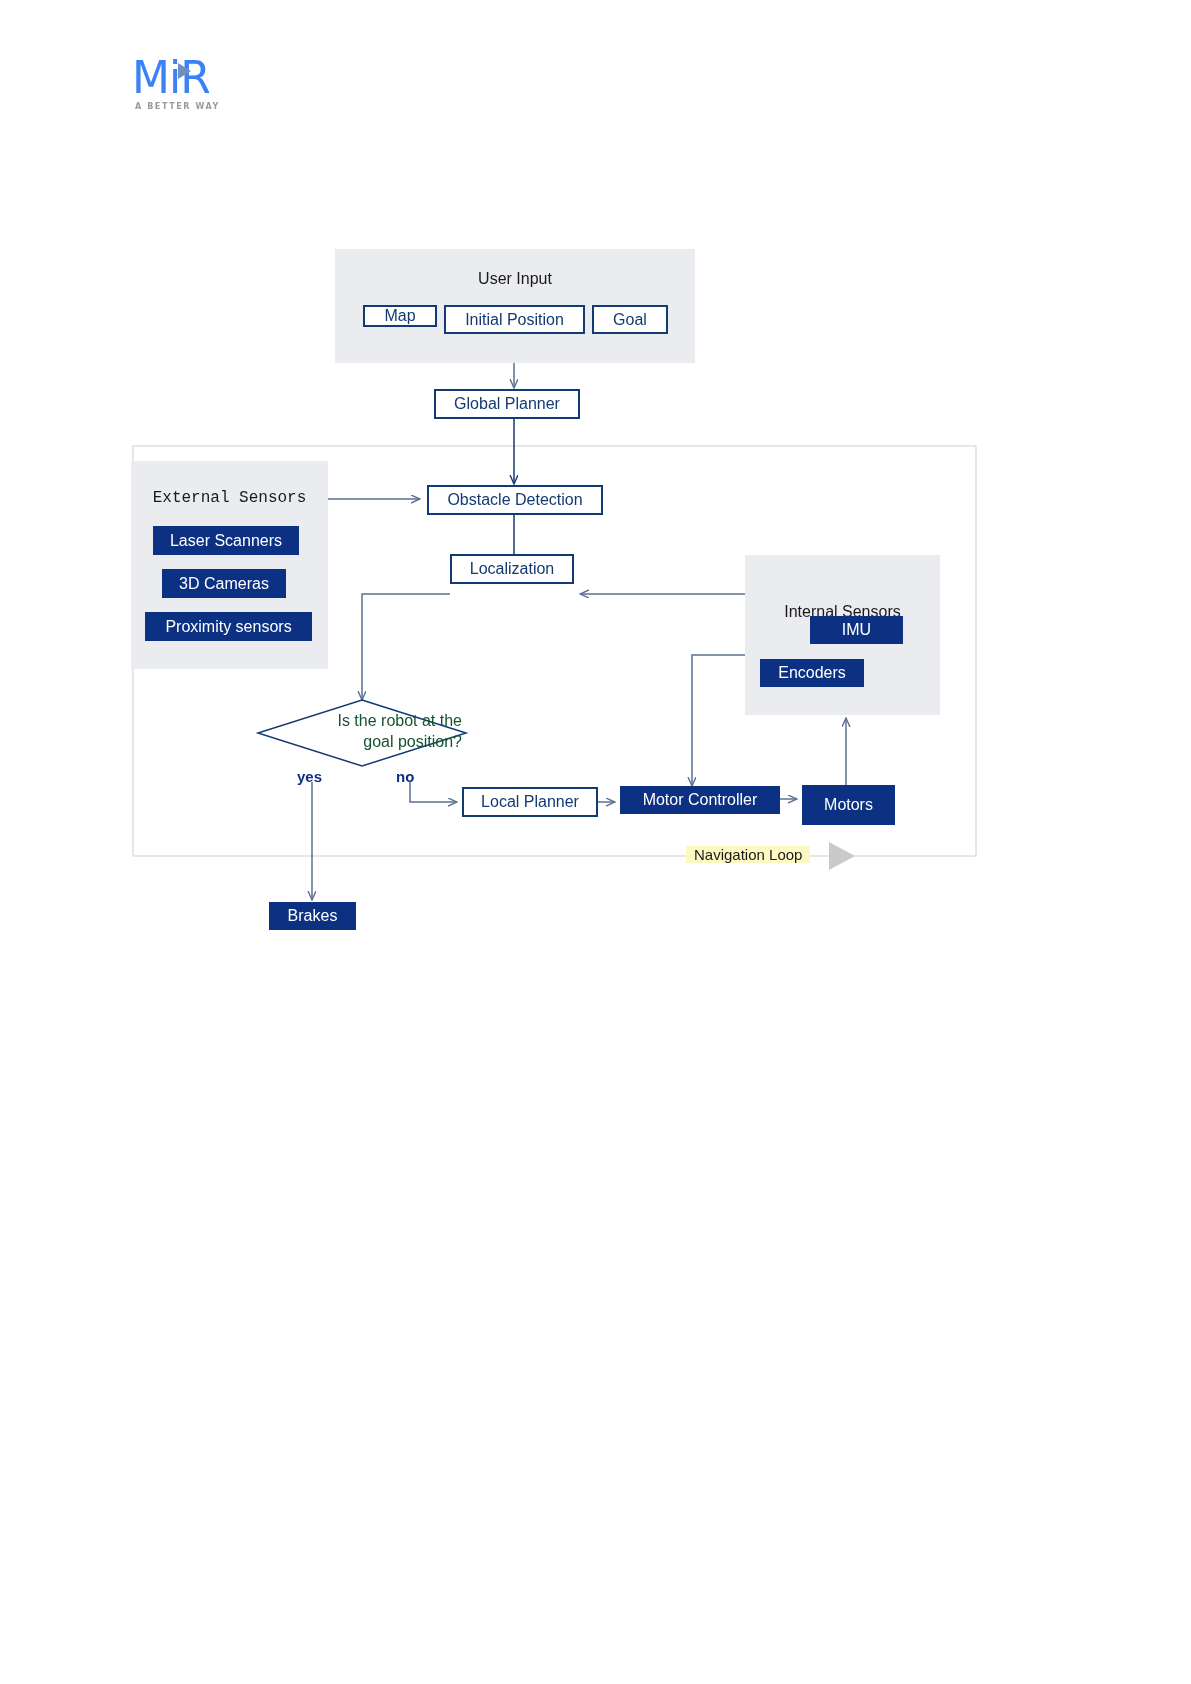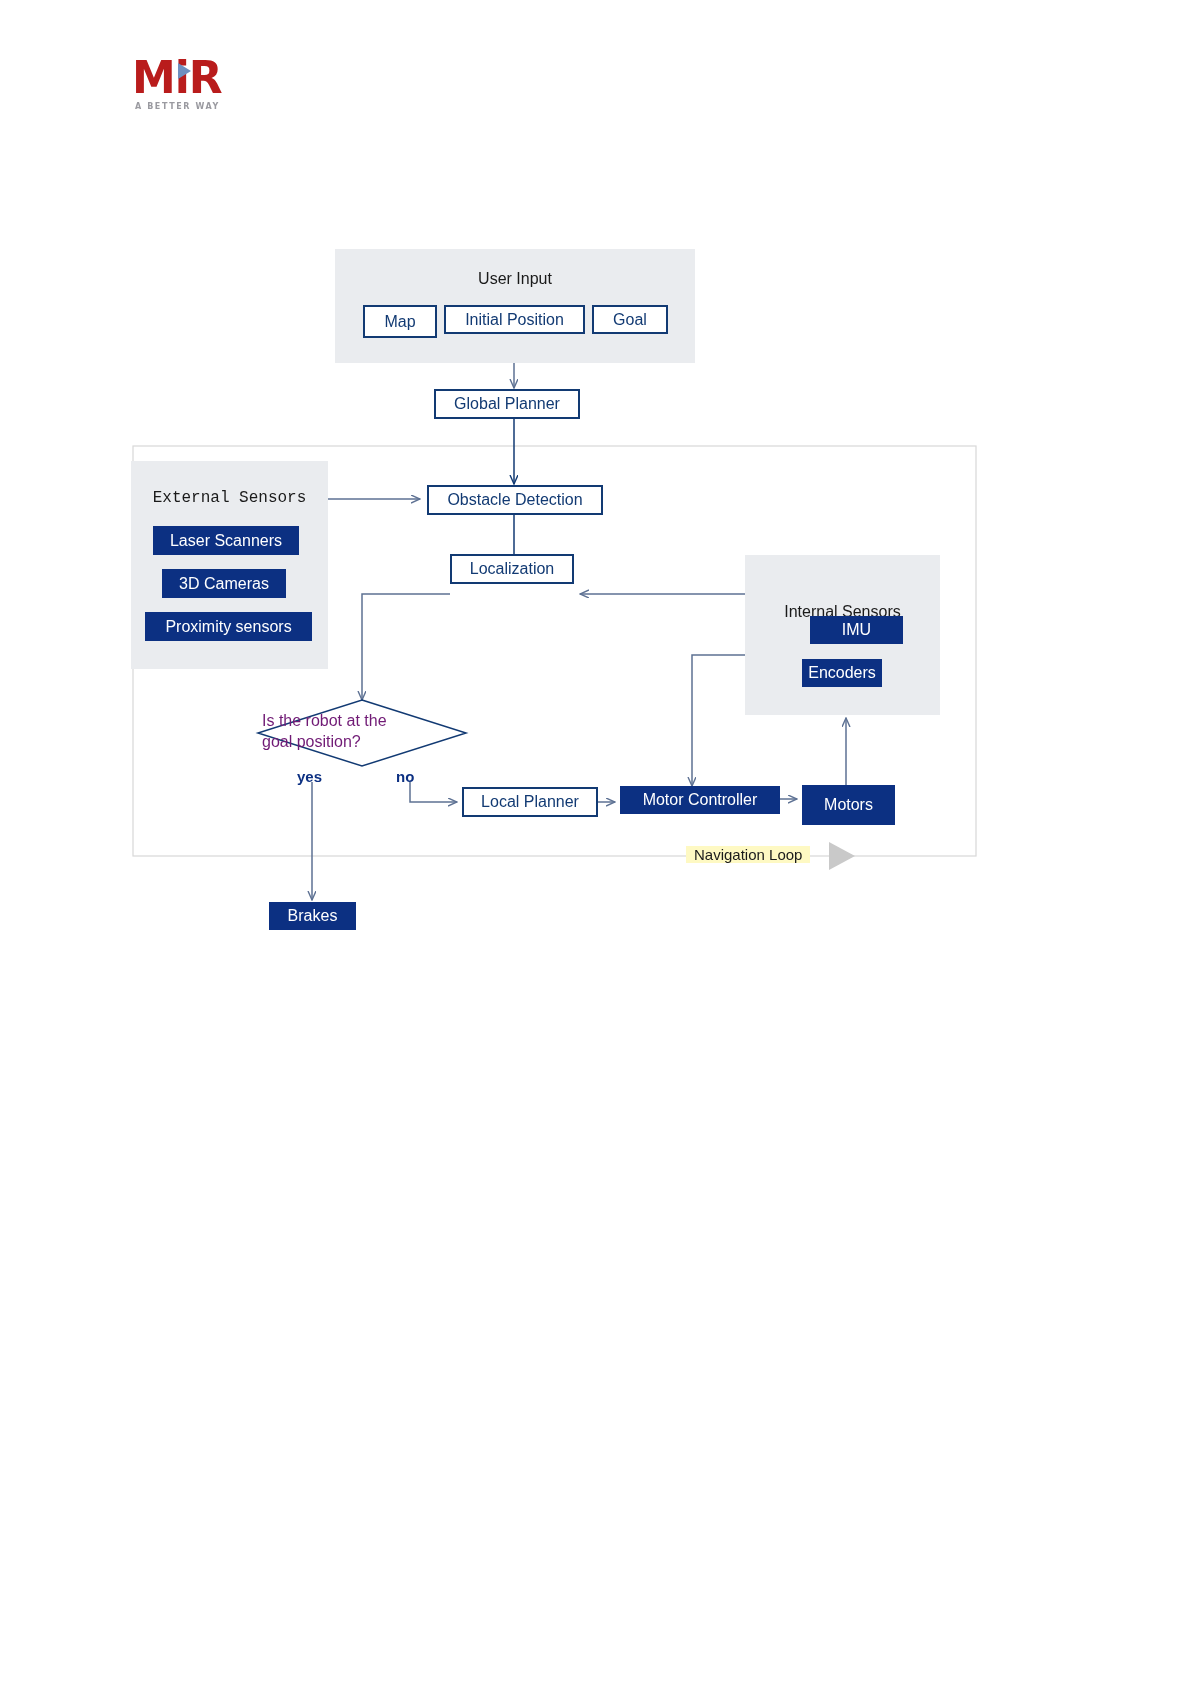--- a/index.html
+++ b/index.html
@@ -12,22 +12,22 @@
     color:#1a1a1a;
   }
   .canvas{position:absolute;inset:0;}
   svg.wires{position:absolute;left:0;top:0;width:1191px;height:1684px;pointer-events:none;}
 
   
   #logo{position:absolute;left:132px;top:55px;width:120px;height:62px;}
   #logo .mir-wrap{position:relative;height:46px;}
   #logo .mir-text{
     font-family:"DejaVu Sans", sans-serif;
-    font-weight:bold;font-size:44px;letter-spacing:-1px;
-    color:#b91c1c;line-height:46px;
+    font-weight:normal;font-size:44px;letter-spacing:-1px;
+    color:#3b82f6;line-height:46px;
   }
   #logo .tri{
     position:absolute;left:46px;top:8px;
     width:0;height:0;
     border-left:13px solid #6f8fbf;
     border-top:8px solid transparent;
     border-bottom:8px solid transparent;
   }
   #logo .tagline{
     font-family:"DejaVu Sans", sans-serif;
@@ -59,23 +59,23 @@
   }
   .panel-title{
     position:absolute;
     width:100%;
     text-align:center;
     font-size:16px;
     color:#1a1a1a;
   }
   .diamond-label{
     position:absolute;
-    text-align:left;
+    text-align:right;
     font-size:16px;
-    color:#701a75;
+    color:#14532d;
     line-height:21px;
   }
   .edge-label{
     position:absolute;
     font-size:15px;
     font-weight:bold;
     color:#0c3082;
   }
   .loop-label{
     position:absolute;
@@ -140,42 +140,42 @@
     <line x1="846" y1="785" x2="846" y2="718" stroke="#5d7193" stroke-width="1.5" marker-end="url(#arrGray)"></line>
 
     <path d="M745,655 L692,655 L692,786" fill="none" stroke="#5d7193" stroke-width="1.5" marker-end="url(#arrGray)"></path>
 
     <polygon points="362,700 466,733 362,766 258,733" fill="#ffffff" stroke="#123a73" stroke-width="1.5"></polygon>
   </svg>
 
   <div class="panel" style="left:335px;top:249px;width:360px;height:114px;">
     <div class="panel-title" style="top:21px;">User Input</div>
   </div>
-  <div class="box outline" style="left:363px;top:305px;width:74px;height:33px;">Map</div>
+  <div class="box outline" style="left:363px;top:305px;width:74px;height:22px;">Map</div>
   <div class="box outline" style="left:444px;top:305px;width:141px;height:29px;">Initial Position</div>
   <div class="box outline" style="left:592px;top:305px;width:76px;height:29px;">Goal</div>
 
   <div class="box outline" style="left:434px;top:389px;width:146px;height:30px;">Global Planner</div>
 
   <div class="panel" style="left:131px;top:461px;width:197px;height:208px;">
     <div class="panel-title" style="top:28px;font-family:Liberation Mono, monospace;">External Sensors</div>
   </div>
   <div class="box filled" style="left:153px;top:526px;width:146px;height:29px;">Laser Scanners</div>
   <div class="box filled" style="left:162px;top:569px;width:124px;height:29px;">3D Cameras</div>
   <div class="box filled" style="left:145px;top:612px;width:167px;height:29px;">Proximity sensors</div>
 
   <div class="box outline" style="left:427px;top:485px;width:176px;height:30px;">Obstacle Detection</div>
 
   <div class="box outline" style="left:450px;top:554px;width:124px;height:30px;">Localization</div>
 
   <div class="panel" style="left:745px;top:555px;width:195px;height:160px;">
     <div class="panel-title" style="top:28px;margin-top:20px;">Internal Sensors</div>
   </div>
   <div class="box filled" style="left:810px;top:616px;width:93px;height:28px;">IMU</div>
-  <div class="box filled" style="left:802px;top:659px;width:80px;height:28px;">Encoders</div>
+  <div class="box filled" style="left:760px;top:659px;width:104px;height:28px;">Encoders</div>
 
   <div class="diamond-label" style="left:262px;top:710px;width:200px;">
     <div>Is the robot at the</div>
     <div>goal position?</div>
   </div>
 
   <div class="edge-label" style="left:297px;top:768px;">yes</div>
   <div class="edge-label" style="left:396px;top:768px;">no</div>
 
   <div class="box outline" style="left:462px;top:787px;width:136px;height:30px;">Local Planner</div>

